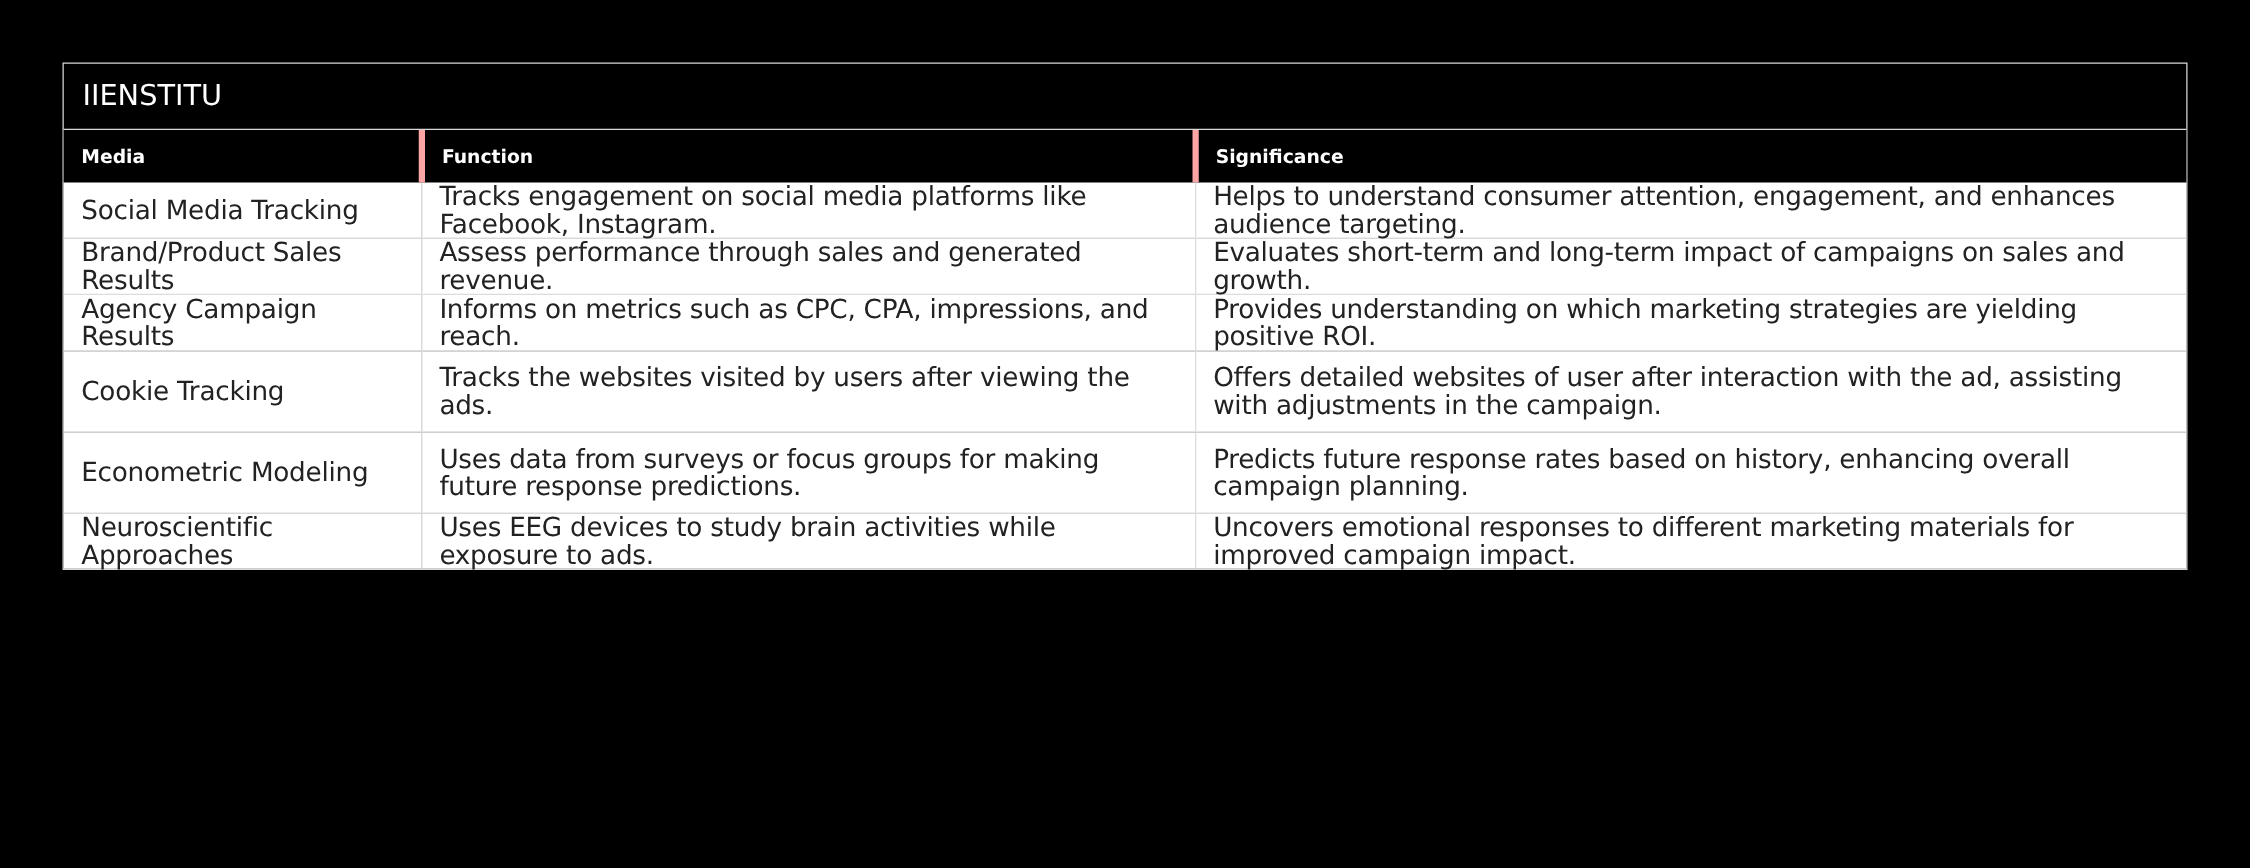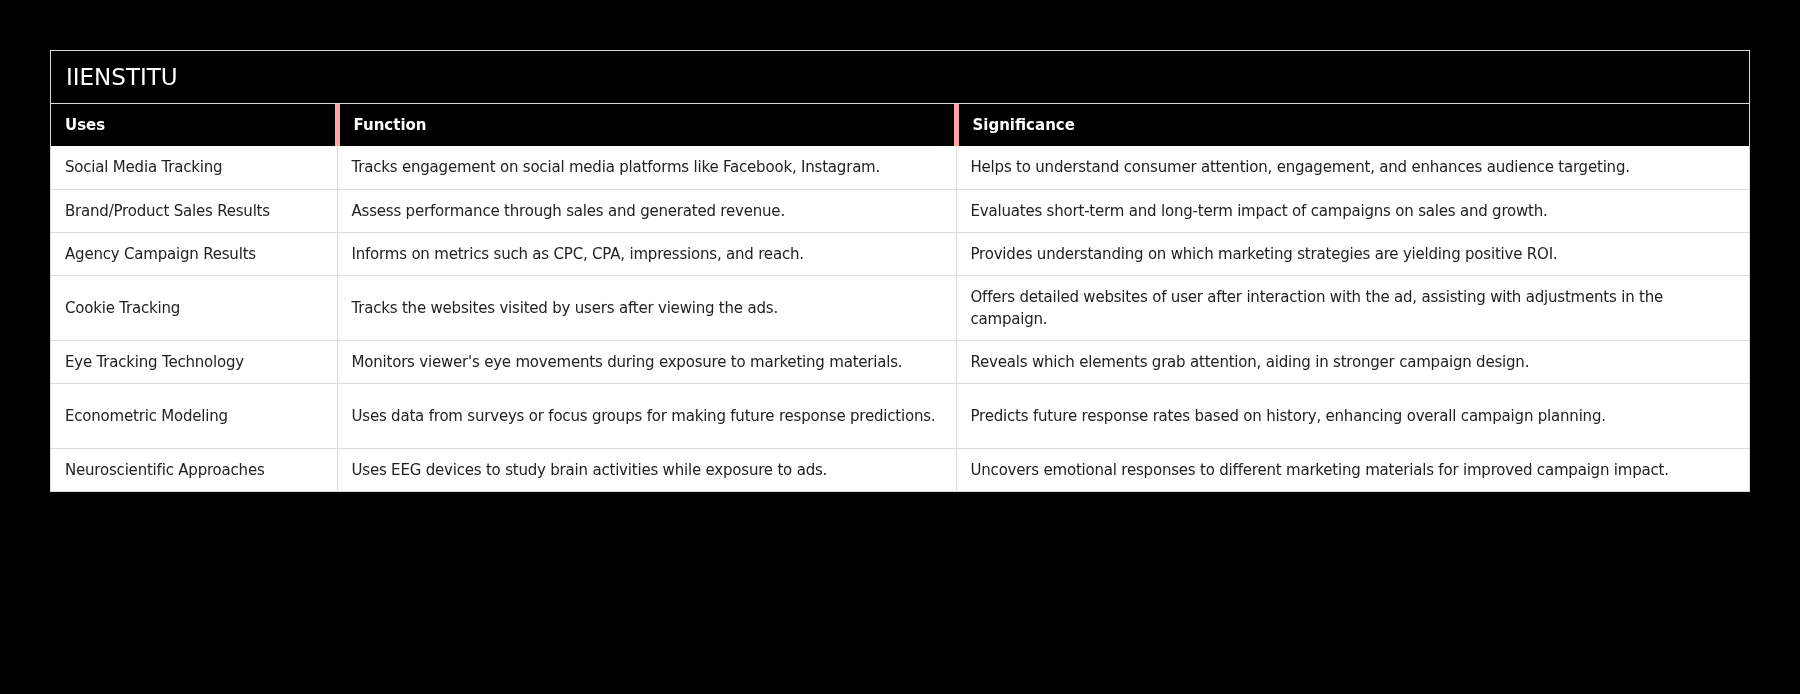--- a/index.html
+++ b/index.html
@@ -50,21 +50,21 @@
       text-align: left;
       height: 42px;
       padding: 0 14px;
       box-sizing: border-box;
       border-left: 5px solid #fca5a5;
     }
     thead th:first-child { border-left: none; }
     tbody td {
       background: #ffffff;
       color: #222222;
-      font-size: 15px;
+      font-size: 21px;
       line-height: 22px;
       padding: 0 14px;
       vertical-align: middle;
       border-top: 1px solid #dcdcdc;
       border-left: 1px solid #dcdcdc;
       box-sizing: border-box;
       letter-spacing: -0.2px;
     }
     tbody td:first-child { border-left: none; }
     tbody tr.single td { height: 43px; }
@@ -77,21 +77,21 @@
 <div class="table-wrap">
   <div class="table-title">IIENSTITU</div>
   <table>
     <colgroup>
       <col class="c1">
         <col class="c2">
         <col class="c3">
     </colgroup>
     <thead>
       <tr>
-        <th>Uses</th>
+        <th>Media</th>
         <th>Function</th>
         <th>Significance</th>
       </tr>
     </thead>
     <tbody>
       <tr class="single">
         <td>Social Media Tracking</td>
         <td>Tracks engagement on social media platforms like Facebook, Instagram.</td>
         <td>Helps to understand consumer attention, engagement, and enhances audience targeting.</td>
       </tr>
@@ -103,25 +103,20 @@
       <tr class="single">
         <td>Agency Campaign Results</td>
         <td>Informs on metrics such as CPC, CPA, impressions, and reach.</td>
         <td>Provides understanding on which marketing strategies are yielding positive ROI.</td>
       </tr>
       <tr class="double">
         <td>Cookie Tracking</td>
         <td>Tracks the websites visited by users after viewing the ads.</td>
         <td>Offers detailed websites of user after interaction with the ad, assisting with adjustments in the campaign.</td>
       </tr>
-      <tr class="single">
-        <td>Eye Tracking Technology</td>
-        <td>Monitors viewer's eye movements during exposure to marketing materials.</td>
-        <td>Reveals which elements grab attention, aiding in stronger campaign design.</td>
-      </tr>
       <tr class="double">
         <td>Econometric Modeling</td>
         <td>Uses data from surveys or focus groups for making future response predictions.</td>
         <td>Predicts future response rates based on history, enhancing overall campaign planning.</td>
       </tr>
       <tr class="single">
         <td>Neuroscientific Approaches</td>
         <td>Uses EEG devices to study brain activities while exposure to ads.</td>
         <td>Uncovers emotional responses to different marketing materials for improved campaign impact.</td>
       </tr>

